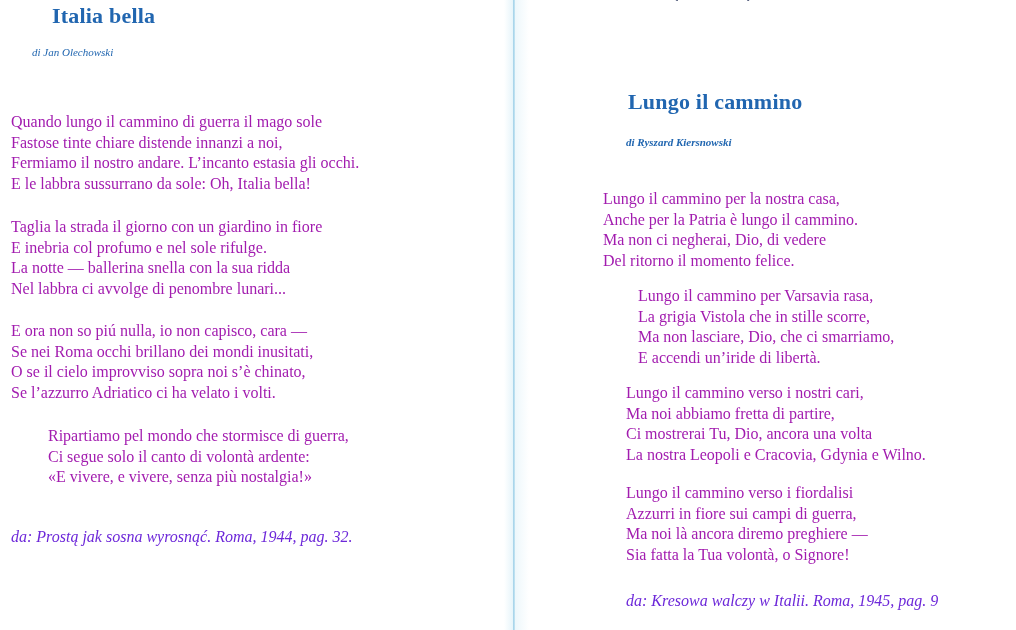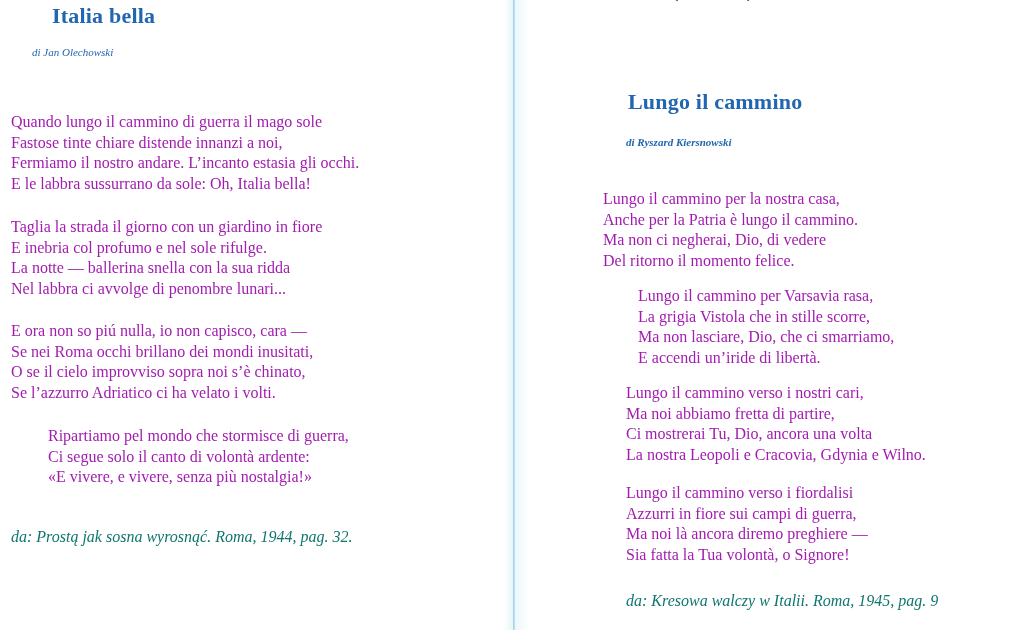--- a/index.html
+++ b/index.html
@@ -81,21 +81,21 @@
       line-height: 20.5px;
       color: #a21caf;
       white-space: nowrap;
     }
     .stanza .line { display: block; }
     .source {
       position: absolute;
       margin: 0;
       font-style: italic;
       font-size: 16px;
-      color: #0f766e;
+      color: #6d28d9;
       white-space: nowrap;
     }
 
     
     #left-title { left: 52px; top: 3px; }
     #left-author { left: 32px; top: 46px; }
     #left-s0 { left: 11px; top: 112px; }
     #left-s1 { left: 11px; top: 217px; }
     #left-s2 { left: 11px; top: 321px; }
     #left-s3 { left: 11px; top: 426px; margin-left: 37px; }

